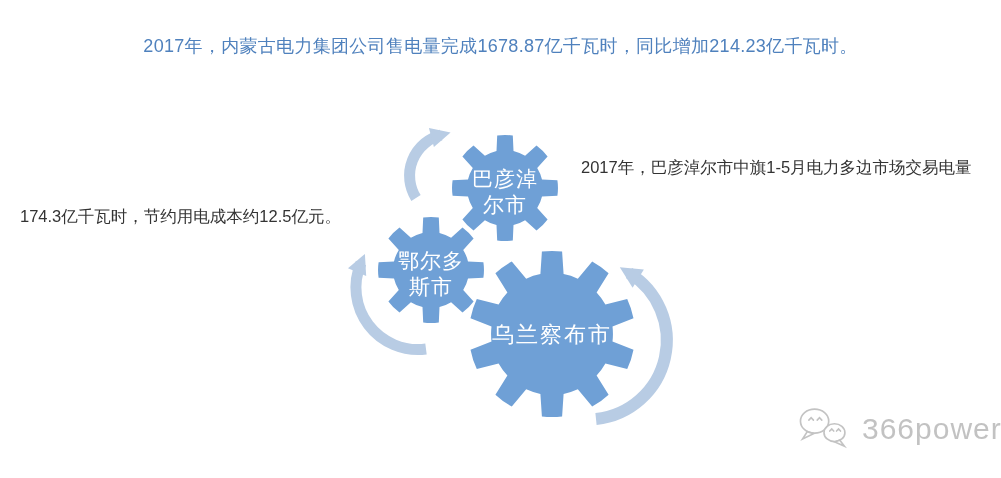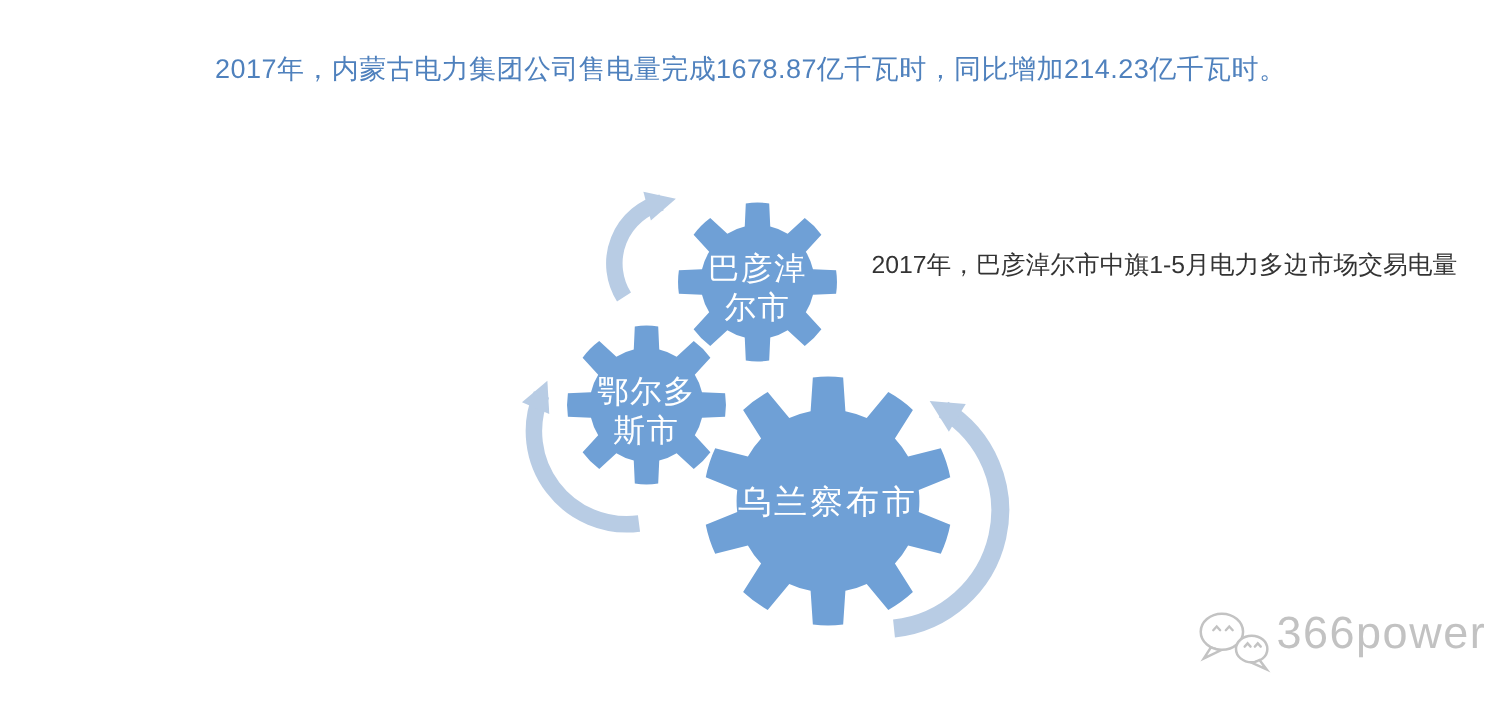--- a/index.html
+++ b/index.html
@@ -18,25 +18,25 @@
   #ah-path{fill:var(--arrow,#B8CCE4);}
   .gear-label{
     fill:#fff;text-anchor:middle;font-size:21px;letter-spacing:1px;
     font-family:"Liberation Sans","DejaVu Sans",sans-serif;
   }
   .gear-label.big{font-size:22px;letter-spacing:2px;}
   .note{
     position:absolute;z-index:2;color:#333;font-size:16.5px;line-height:30px;
     white-space:nowrap;
   }
-  .note-right{left:581px;top:162px;}
+  .note-right{left:581px;top:152px;}
   .note-left{left:20px;top:201px;}
   .note-bottom{left:368px;top:416px;}
   .watermark{
-    position:absolute;left:797px;top:406px;z-index:3;display:flex;align-items:flex-start;gap:0;
+    position:absolute;left:797px;top:406px;z-index:3;display:flex;align-items:center;gap:11px;
   }
   .wm-text{
     font-size:30px;color:rgba(186,186,186,.88);letter-spacing:1px;font-weight:400;
   }
   .wx-logo .bubble{fill:rgba(255,255,255,.78);stroke:#c3c3c3;stroke-width:1.6;}
   .wx-logo .eye{fill:none;stroke:#c3c3c3;stroke-width:1.5;stroke-linecap:round;}
 </style>
 </head>
 <body>
 
@@ -66,20 +66,21 @@
     <text class="gear-label" x="431" y="294">斯市</text>
 
     <text class="gear-label big" x="552" y="342">乌兰察布市</text>
   </svg>
 
   <div class="note note-right">
     <div>2017年，巴彦淖尔市中旗1-5月电力多边市场交易电量</div>
   </div>
 
   <div class="note note-left">
+    <div>174.3亿千瓦时，节约用电成本约12.5亿元。</div>
   </div>
 
 
   <div class="watermark">
     <svg class="wx-logo" width="54" height="46" viewBox="0 0 50 44">
       <ellipse class="bubble" cx="16" cy="14.5" rx="13.5" ry="11.5"></ellipse>
       <path class="bubble" d="M9,24.5 L4.5,31.5 L15,26.5 Z"></path>
       <path class="eye" d="M10.5,13.5 l2.2,-2.4 l2.2,2.4"></path>
       <path class="eye" d="M18.5,13.5 l2.2,-2.4 l2.2,2.4"></path>
       <ellipse class="bubble" cx="35" cy="25.5" rx="10" ry="8.5"></ellipse>

